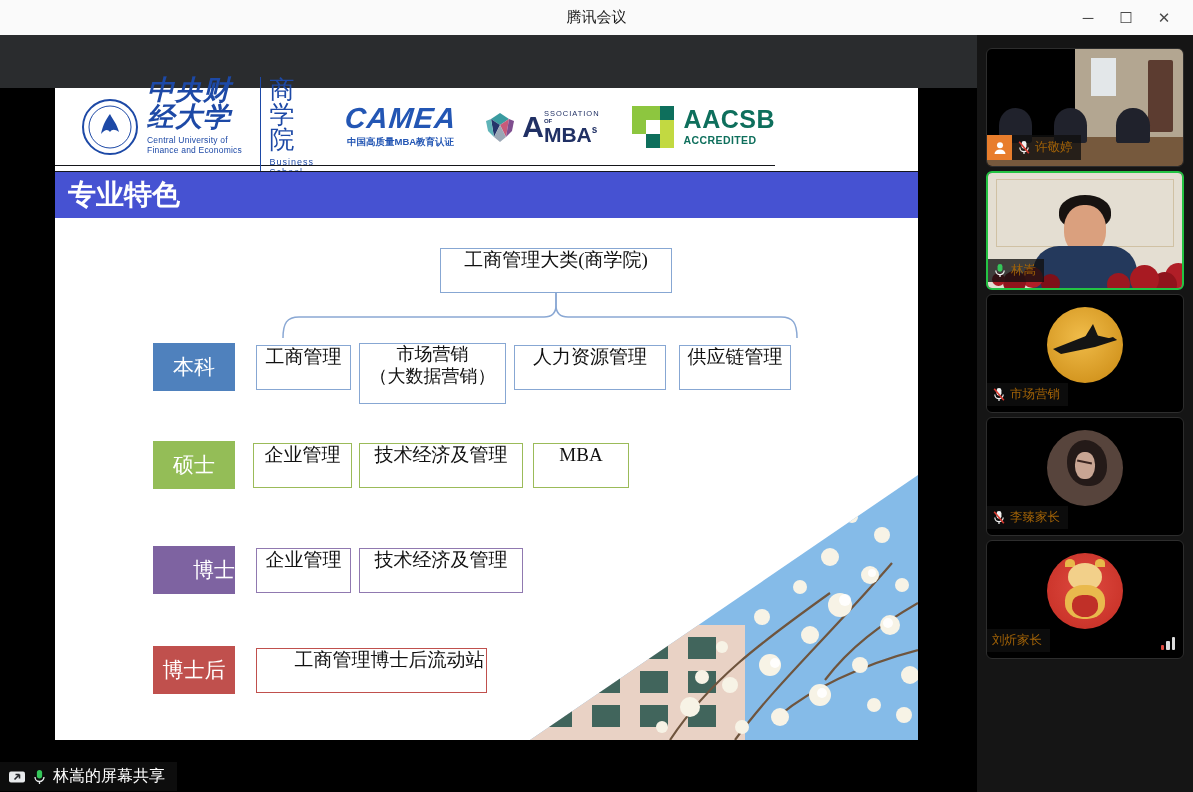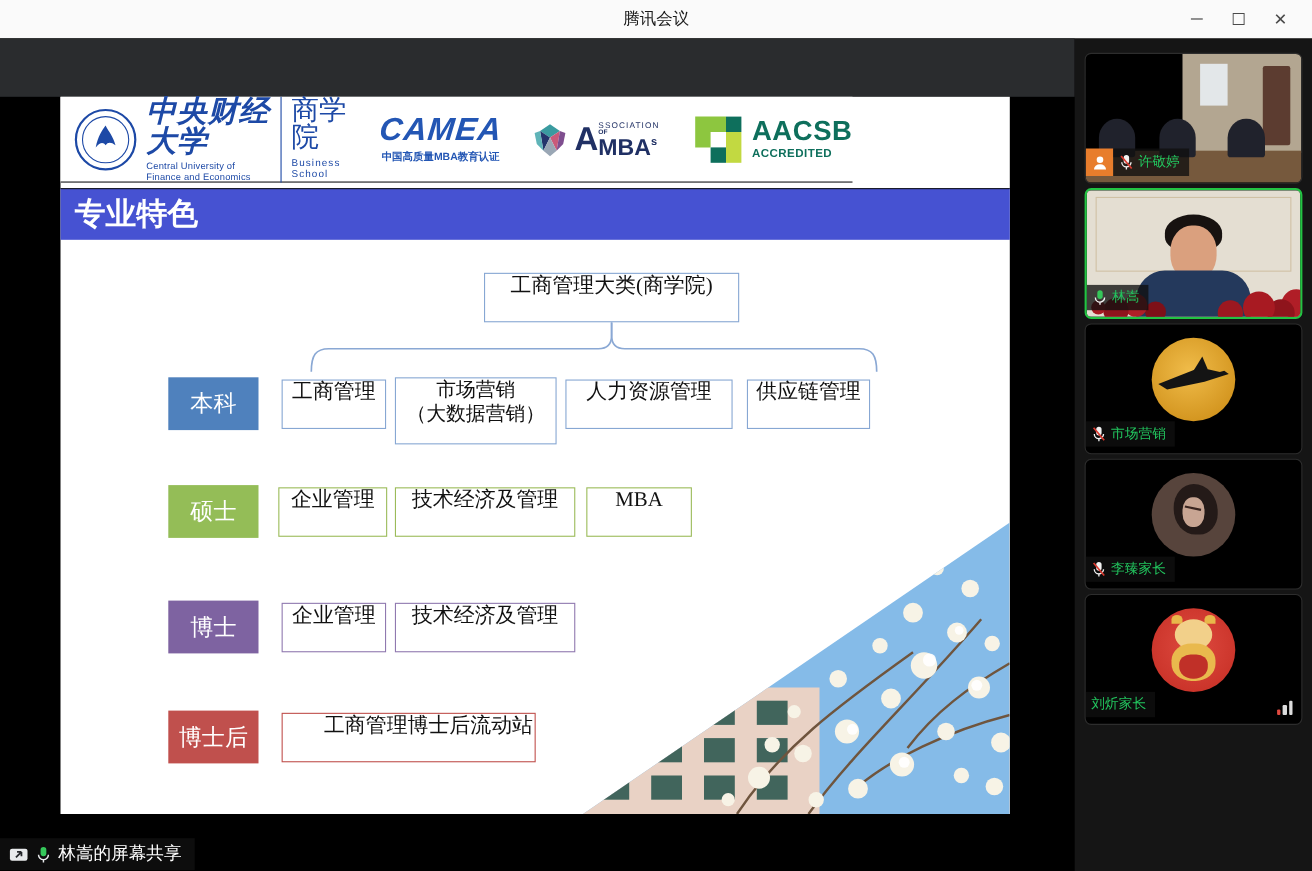--- a/index.html
+++ b/index.html
@@ -15,21 +15,21 @@
     color:#4a4a4a; font-size:15px; cursor:default; }
 
   
   .stage { position:absolute; top:35px; left:0; width:977px; height:757px; background:#000; }
   .stage-topstrip { position:absolute; top:0; left:0; width:977px; height:53px; background:#2a2c2e; }
 
   
   .slide { position:absolute; left:55px; top:53px; width:863px; height:652px; background:#fff; }
 
   .logo-bar { position:absolute; top:0; left:0; width:720px; height:78px;
-    display:flex; align-items:center; padding-left:12px; border-bottom:1px solid #15161a; background:#fff; }
+    display:flex; align-items:center; padding-left:26px; border-bottom:1px solid #15161a; background:#fff; }
   .seal { width:58px; height:58px; flex:0 0 auto; }
   .cufe-text { display:flex; margin-left:8px; }
   .cufe-col { display:flex; flex-direction:column; }
   .cufe-cn { font-family:"Liberation Serif", serif; font-weight:bold; font-style:italic;
     font-size:27px; color:#1d49a6; letter-spacing:1px; line-height:1; }
   .cufe-en { font-size:8.5px; color:#1d49a6; margin-top:4px; letter-spacing:.2px; }
   .cufe-divider { width:1px; background:#1d49a6; margin:0 9px; }
   .school-cn { font-family:"Liberation Serif", serif; font-size:25px; color:#1d49a6; line-height:1; }
   .school-en { font-size:9px; color:#1d49a6; margin-top:5px; letter-spacing:1px; }
   .camea { margin-left:28px; display:flex; flex-direction:column; align-items:center; }
@@ -82,21 +82,21 @@
 
   
   .sidebar { position:absolute; top:35px; right:0; width:216px; height:757px; background:#151515;
     display:flex; flex-direction:column; align-items:center; padding-top:13px; gap:4px; }
   .tile { position:relative; width:198px; height:119px; background:#000; border:1px solid #2d2d2d;
     border-radius:6px; overflow:hidden; flex:0 0 auto; }
   .tile.active { border:2px solid #23c343; }
   .badge { position:absolute; left:0; bottom:6px; display:flex; align-items:stretch; }
   .badge .dark { background:rgba(15,15,15,.78); display:flex; align-items:center;
     gap:4px; padding:3px 8px 3px 5px; }
-  .badge .name { color:#22c55e; font-size:12.5px; white-space:nowrap; }
+  .badge .name { color:#a16207; font-size:12.5px; white-space:nowrap; }
   .role-sq { width:25px; height:25px; background:#e87d2c; display:flex; align-items:center;
     justify-content:center; flex:0 0 auto; }
   .avatar { position:absolute; left:50%; top:12px; transform:translateX(-50%);
     width:76px; height:76px; border-radius:50%; overflow:hidden; }
   .signal { position:absolute; right:8px; bottom:8px; display:flex; align-items:flex-end; gap:2px; }
   .signal i { display:block; width:3.5px; border-radius:1px; }
   .sig1 { height:5px;  background:#e0493f; }
   .sig2 { height:9px;  background:#dcdcdc; }
   .sig3 { height:13px; background:#dcdcdc; }
 
@@ -262,21 +262,21 @@
     <div class="node b-green" style="left:198px; top:355px; width:99px; height:45px;">
       <span>企业管理</span>
     </div>
     <div class="node b-green" style="left:304px; top:355px; width:164px; height:45px;">
       <span>技术经济及管理</span>
     </div>
     <div class="node b-green" style="left:478px; top:355px; width:96px; height:45px;">
       <span>MBA</span>
     </div>
 
-    <div class="lvl f-purple" style="left:98px; top:458px; width:82px; height:48px;">
+    <div class="lvl f-purple" style="left:98px; top:458px; width:82px; height:48px;justify-content:flex-end;">
       <span>博士</span>
     </div>
     <div class="node b-purple" style="left:201px; top:460px; width:95px; height:45px;">
       <span>企业管理</span>
     </div>
     <div class="node b-purple" style="left:304px; top:460px; width:164px; height:45px;">
       <span>技术经济及管理</span>
     </div>
 
     <div class="lvl f-red" style="left:98px; top:558px; width:82px; height:48px;">

